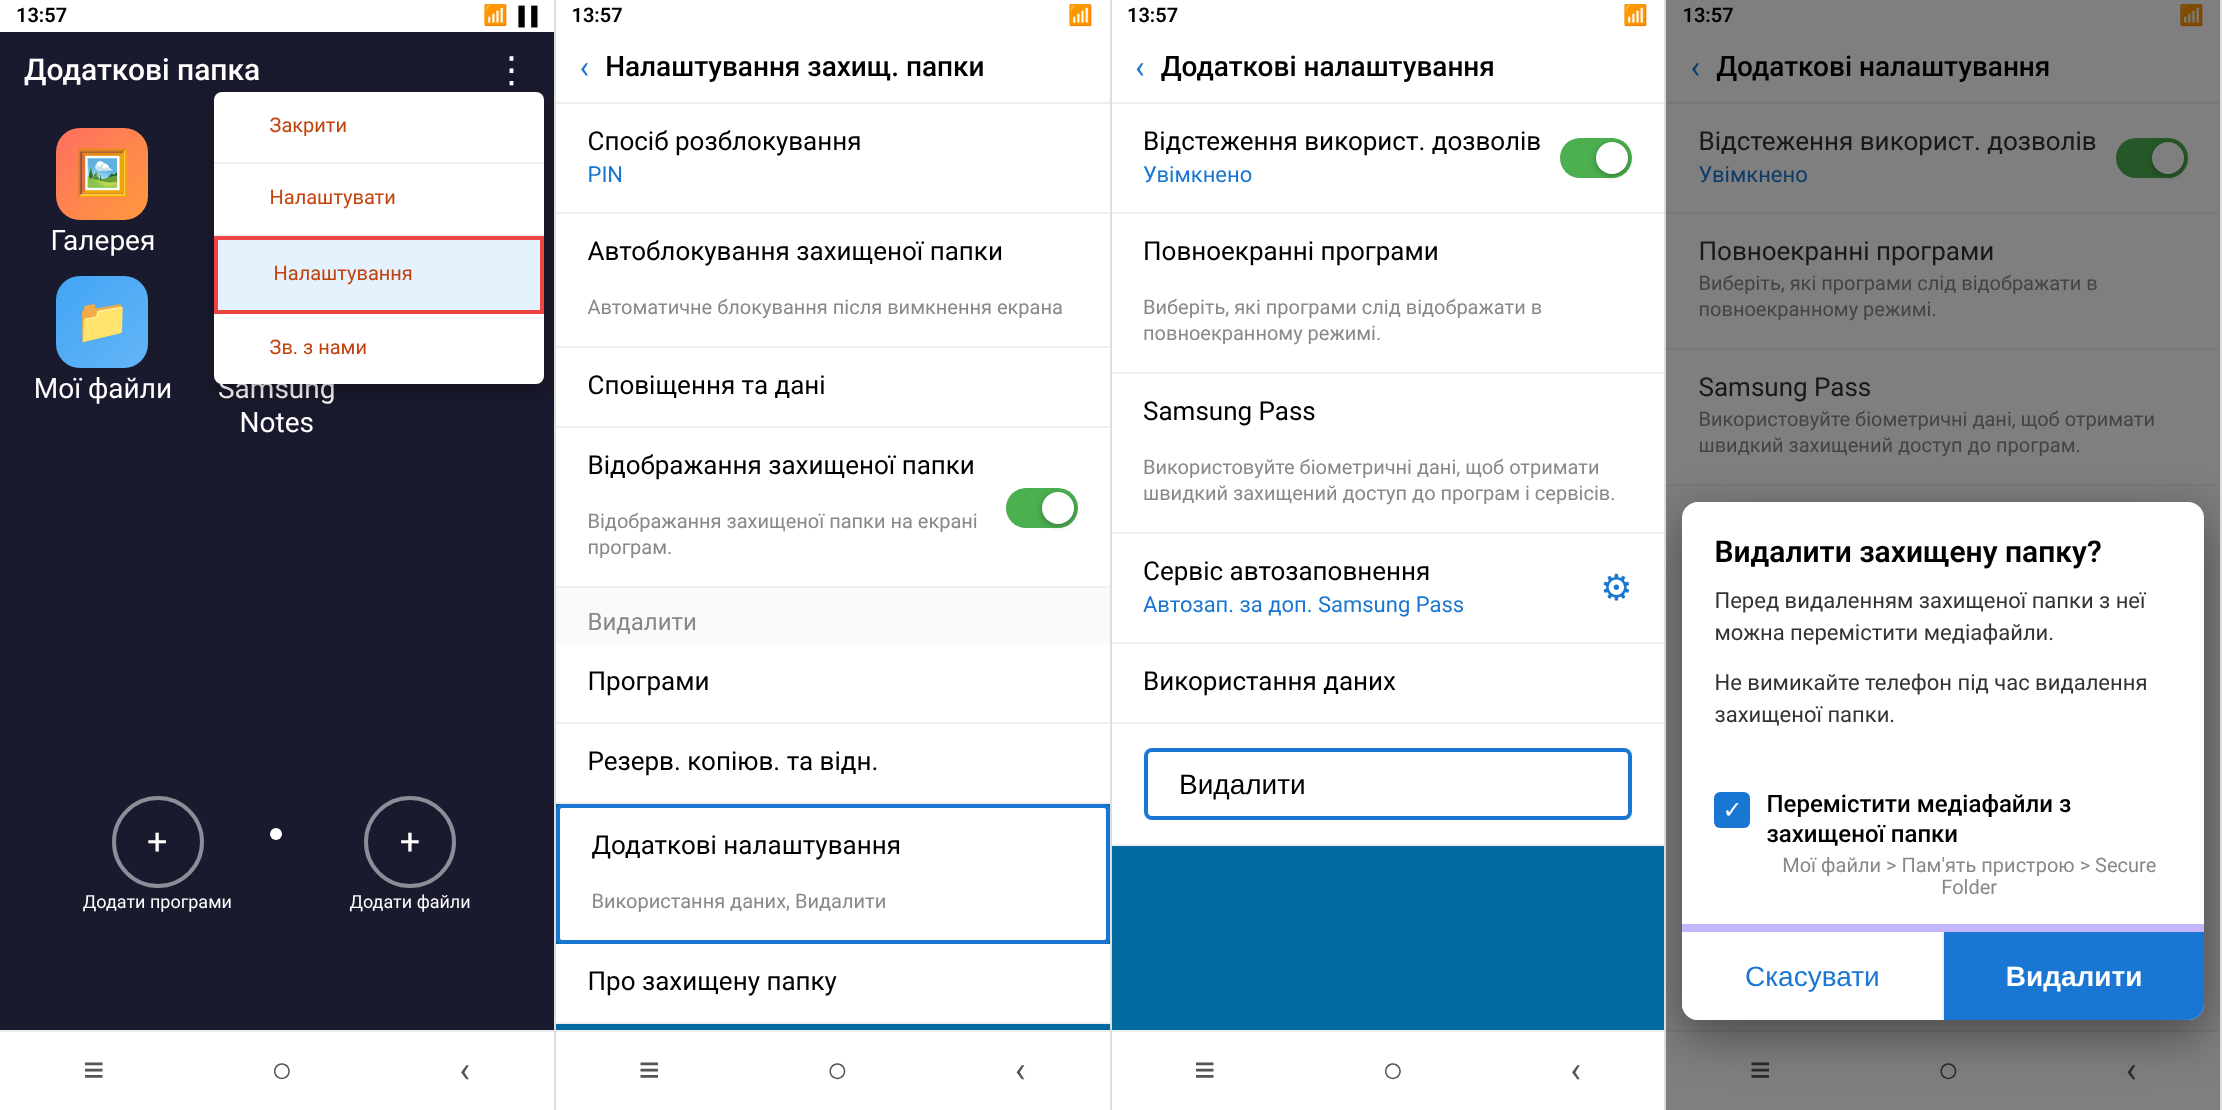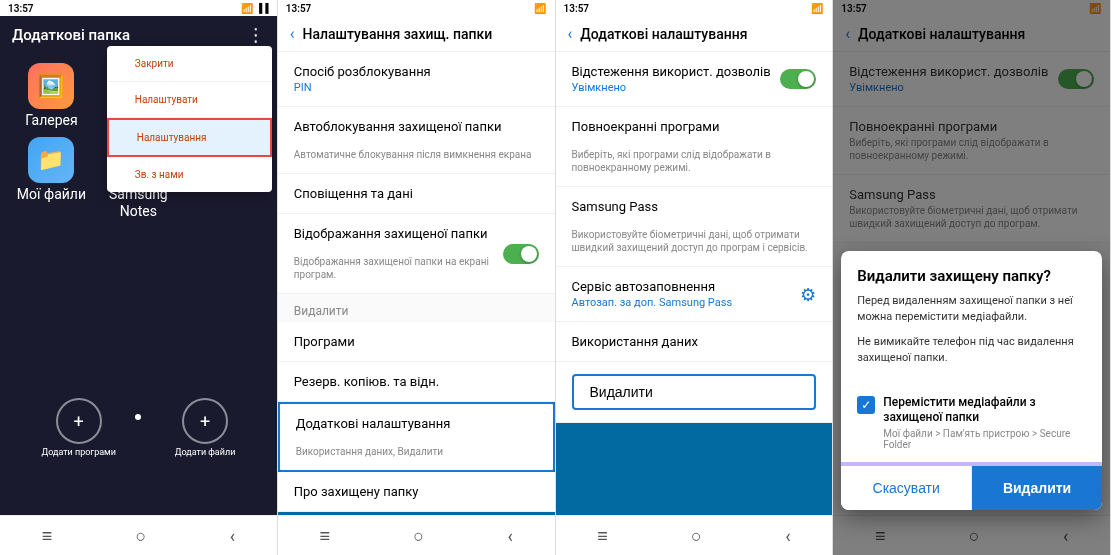--- a/index.html
+++ b/index.html
@@ -351,20 +351,21 @@
     .checkbox-label {
       font-size: 12px;
       color: #000;
       font-weight: 500;
       line-height: 1.3;
     }
     .checkbox-sublabel {
       font-size: 10px;
       color: #888;
       margin-top: 2px;
+      text-align: center;
     }
     .dialog-actions {
       display: flex;
       border-top: 4px solid #c4b5fd;
       justify-content: space-between;
     }
     .dialog-btn {
       flex: 1;
       padding: 14px;
       text-align: center;

